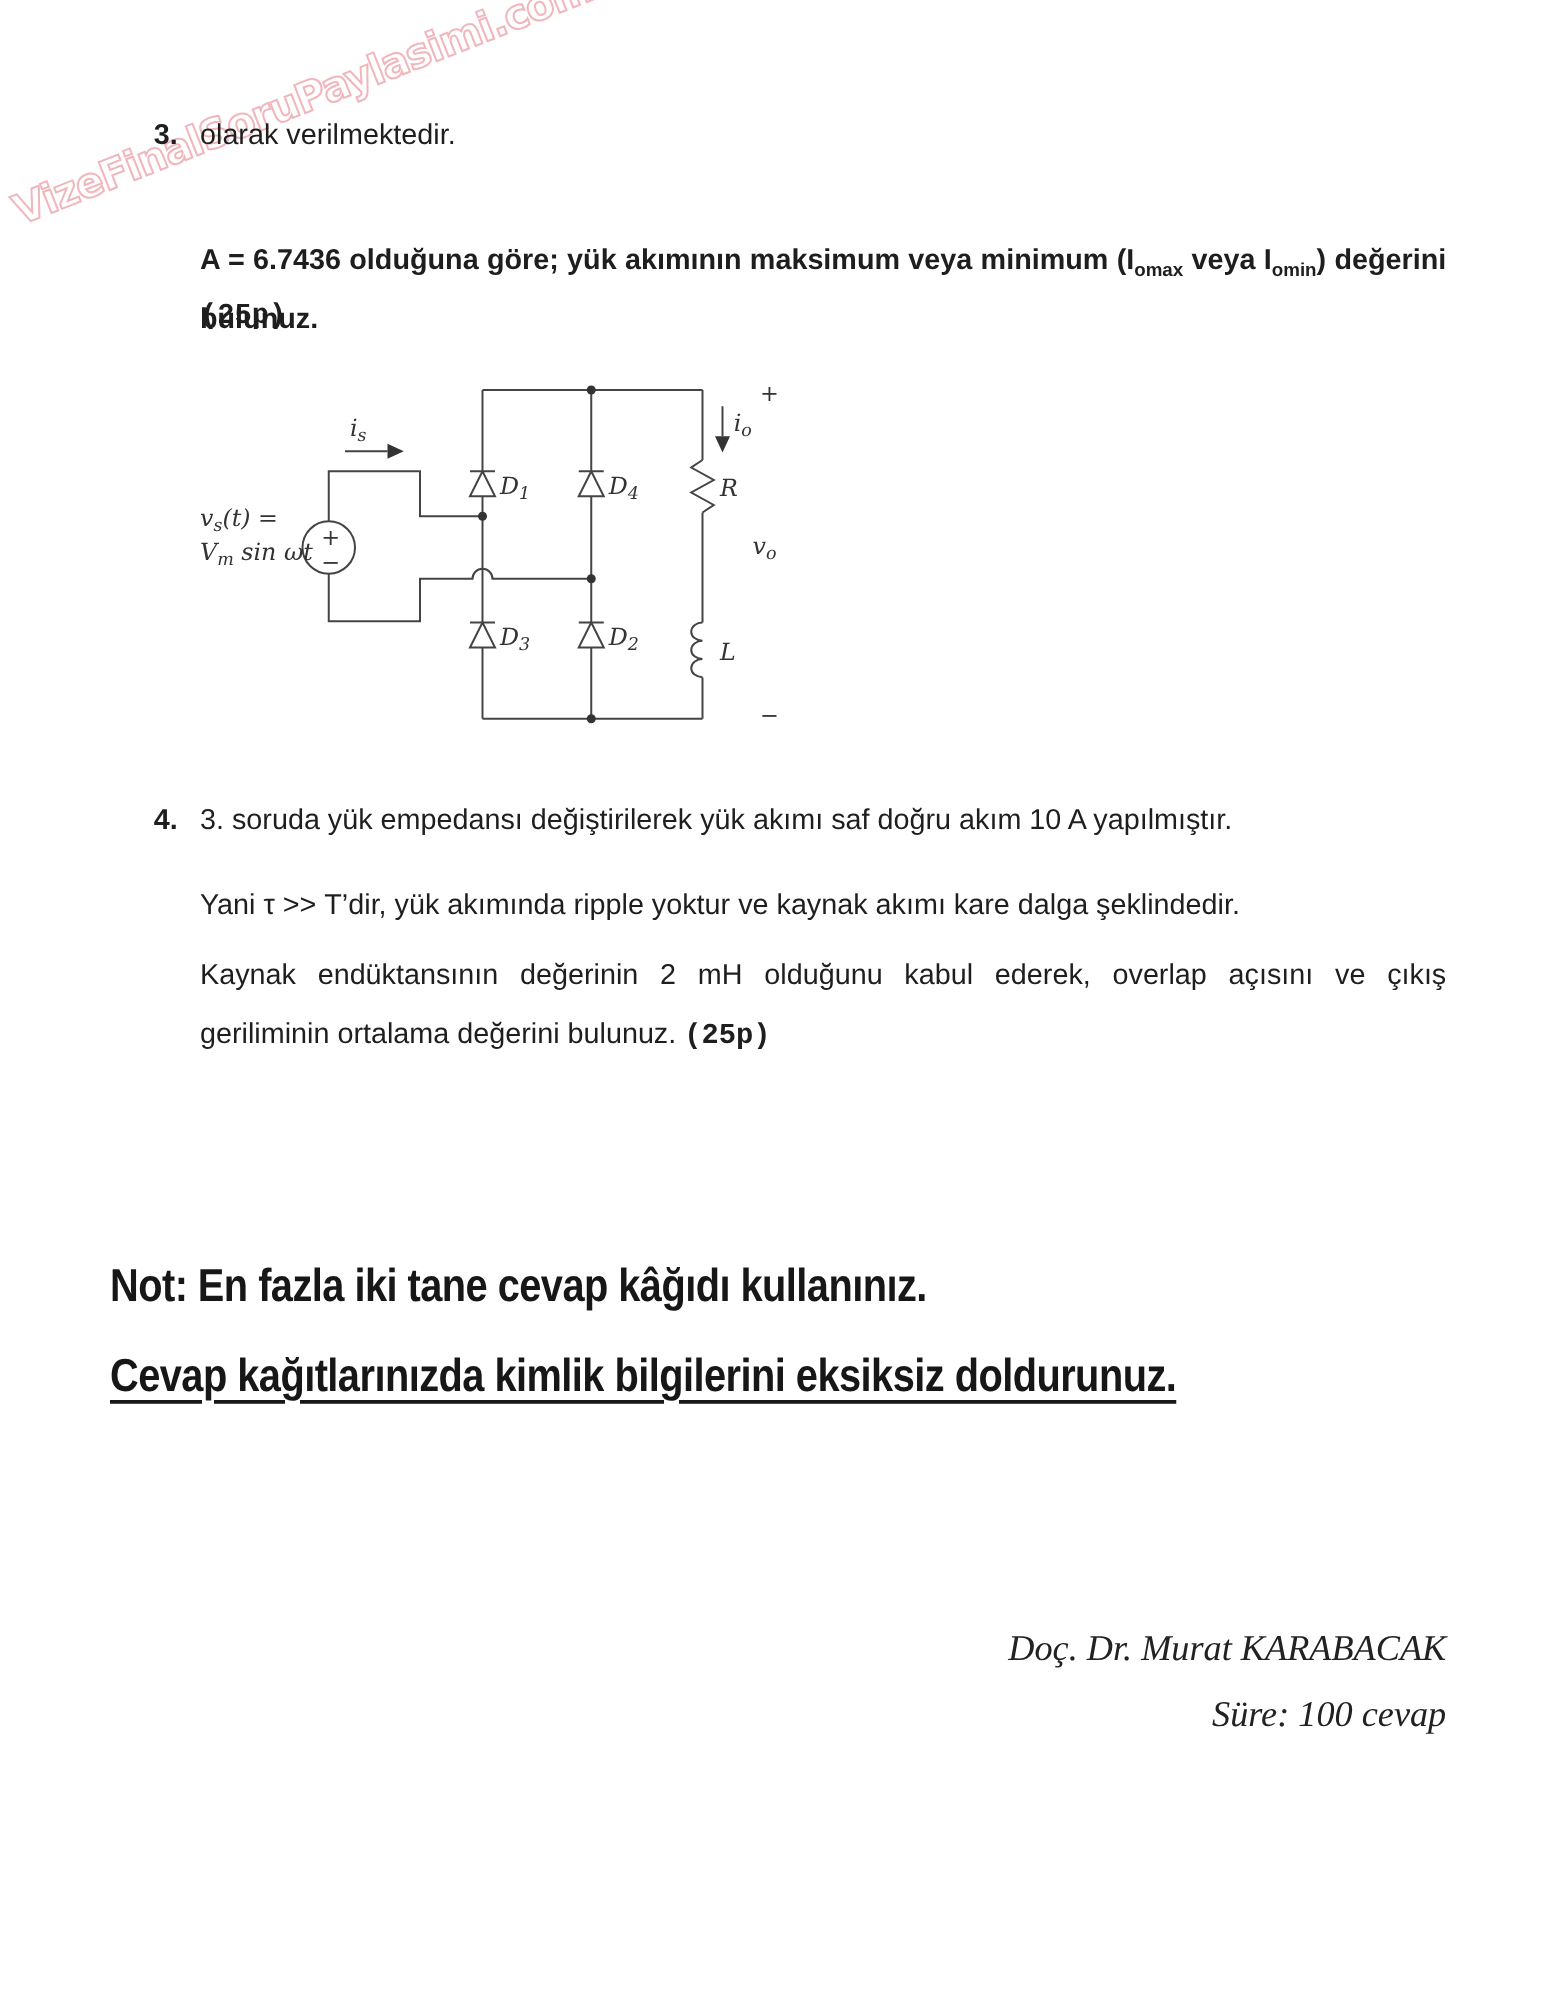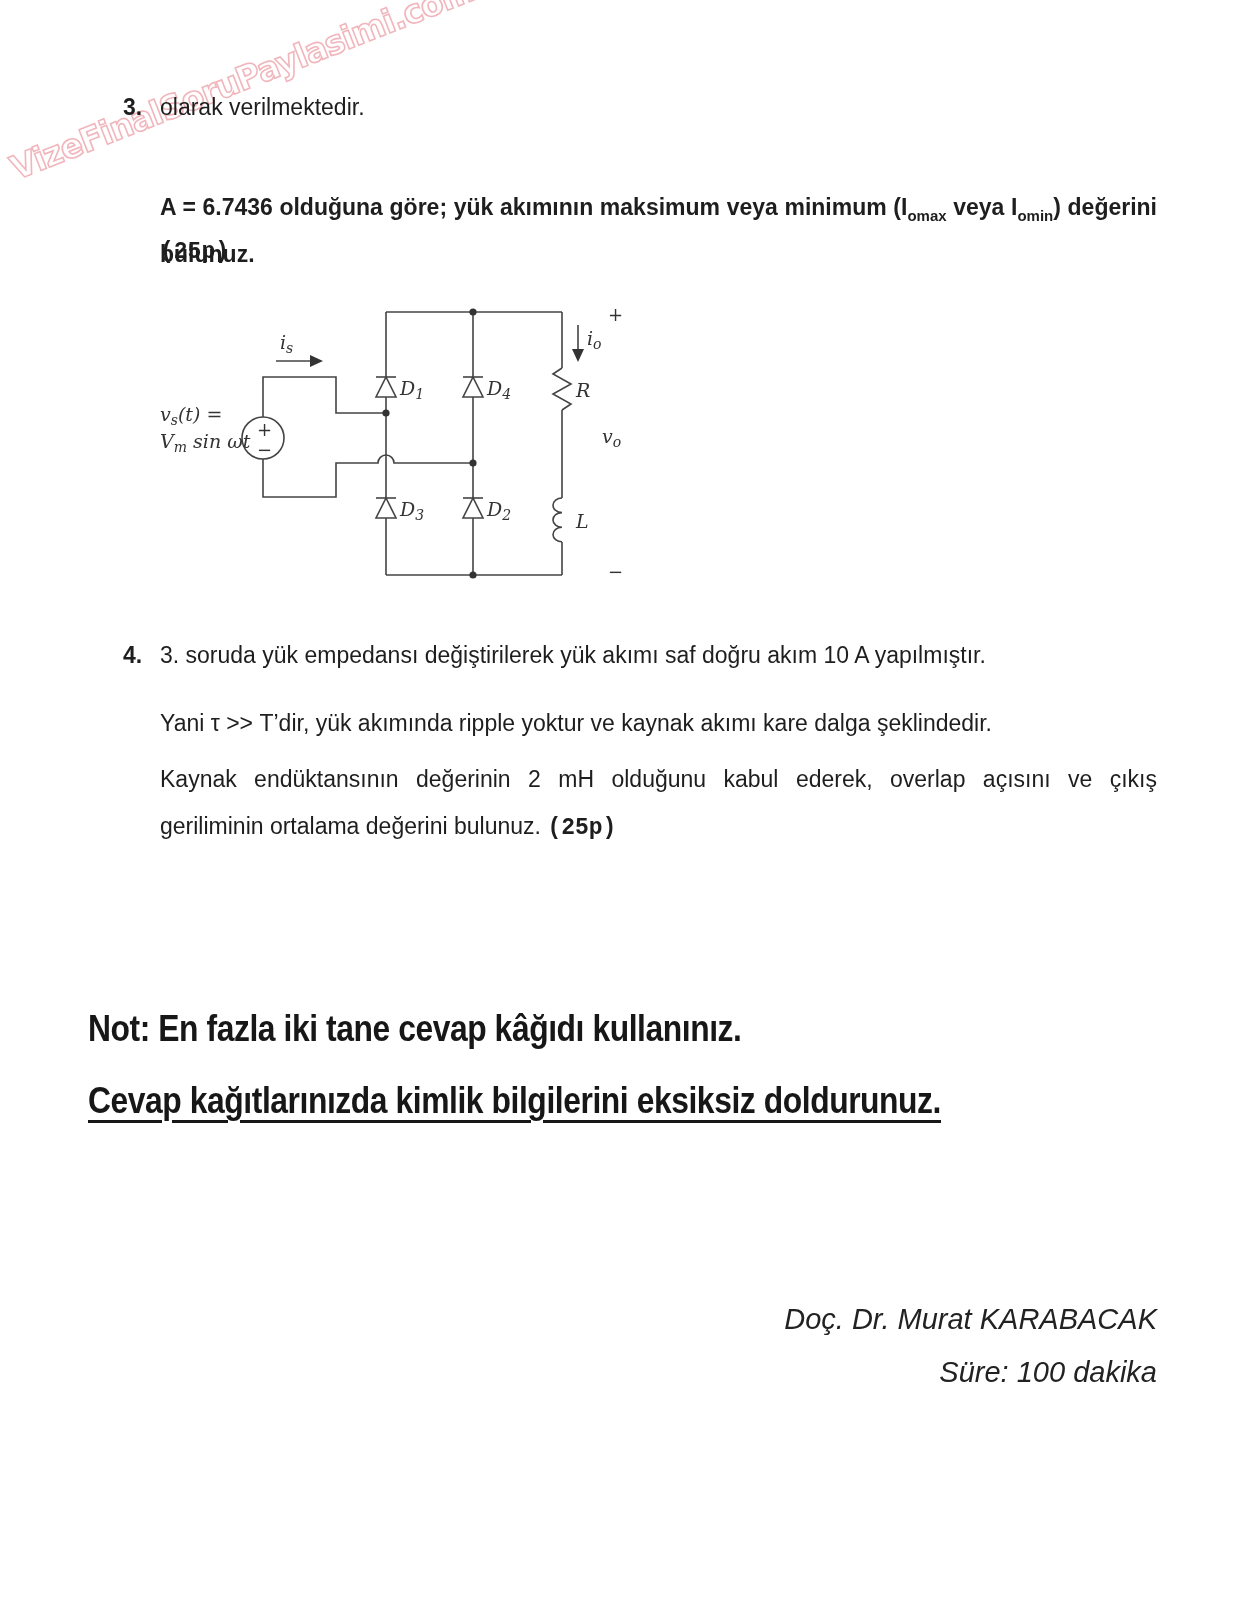--- a/index.html
+++ b/index.html
@@ -38,21 +38,21 @@
   .note{
     left:88px;font-size:37px;line-height:44px;font-weight:bold;
     letter-spacing:-.5px;transform:scaleX(.86);transform-origin:0 0;
     white-space:nowrap;color:#171717;z-index:2;
     font-family:"Liberation Sans",sans-serif;
   }
   .note.u{text-decoration:underline;text-decoration-thickness:3px;text-underline-offset:7px;}
   
   .signature{
     left:457px;top:1293px;width:700px;text-align:right;
-    font-family:Liberation Sans, sans-serif;font-style:italic;
+    font-family:Liberation Serif, serif;font-style:italic;
     font-size:29px;color:#222;z-index:2;
   }
   .signature .sigline{line-height:53px;}
 </style>
 </head>
 <body>
 
 <div class="abs watermark">VizeFinalSoruPaylasimi.com</div>
 
 <div class="abs qblock" style="left:123px;top:84px;width:1034px;">
@@ -153,14 +153,14 @@
 <div class="abs para" style="left:160px;top:756px;width:997px;">
   <div class="jline">Kaynak endüktansının değerinin 2 mH olduğunu kabul ederek, overlap açısını ve çıkış</div>
   <div><span>geriliminin ortalama değerini bulunuz. </span><span class="bold">(25p)</span></div>
 </div>
 
 <div class="abs note" style="top:1007px;">Not: En fazla iki tane cevap kâğıdı kullanınız.</div>
 <div class="abs note u" style="top:1079px;">Cevap kağıtlarınızda kimlik bilgilerini eksiksiz doldurunuz.</div>
 
 <div class="abs signature">
   <div class="sigline">Doç. Dr. Murat KARABACAK</div>
-  <div class="sigline">Süre: 100 dakika</div>
+  <div class="sigline">Süre: 100 cevap</div>
 </div>
 
 </body></html>

